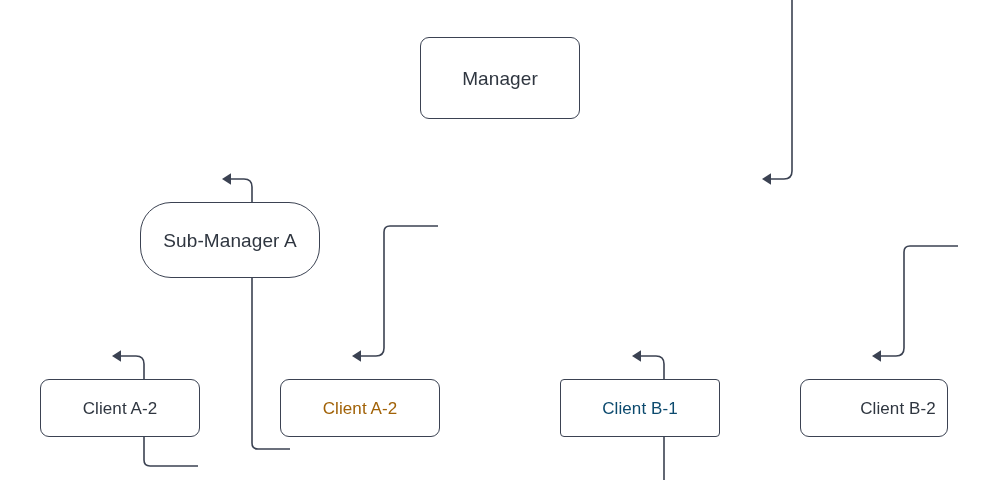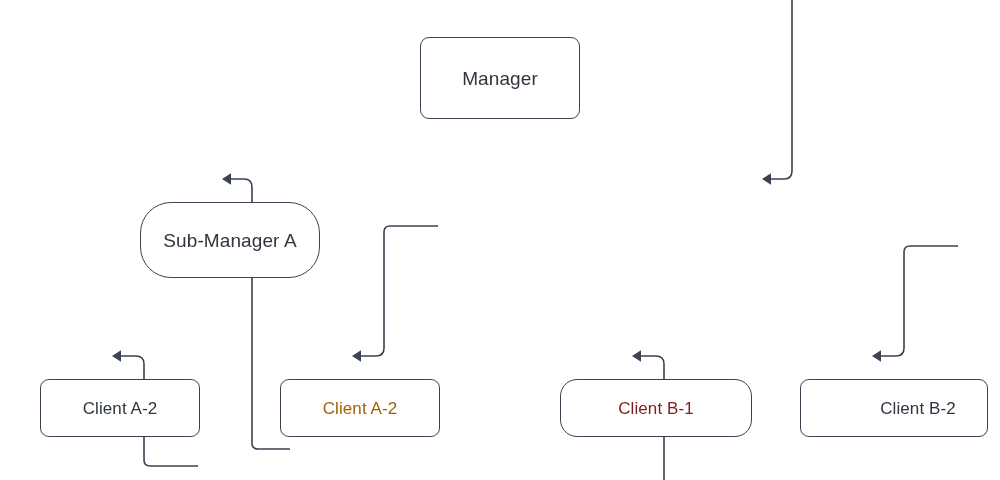--- a/index.html
+++ b/index.html
@@ -82,21 +82,21 @@
 
 
   <div class="node n-leaf" style="left: 40px; top: 379px; width: 160px; height: 58px; border-color: rgb(59, 66, 82); background: rgb(255, 255, 255); color: rgb(47, 54, 64); border-radius: 9px;">
     <span class="node-label">Client A-2</span>
   </div>
 
   <div class="node n-leaf" style="left: 280px; top: 379px; width: 160px; height: 58px; border-color: rgb(59, 66, 82); background: rgb(255, 255, 255); color: #a16207; border-radius: 9px;">
     <span class="node-label">Client A-2</span>
   </div>
 
-  <div class="node n-leaf" style="left: 560px; top: 379px; width: 192px; height: 58px; border-color: rgb(59, 66, 82); background: rgb(255, 255, 255); color: #7f1d1d; border-radius: 17px;">
+  <div class="node n-leaf" style="left: 560px; top: 379px; width: 160px; height: 58px; border-color: rgb(59, 66, 82); background: rgb(255, 255, 255); color: #0c4a6e; border-radius: 4px;">
     <span class="node-label">Client B-1</span>
   </div>
 
-  <div class="node n-leaf" style="left: 800px; top: 379px; width: 188px; height: 58px; border-color: rgb(59, 66, 82); background: rgb(255, 255, 255); color: rgb(47, 54, 64); border-radius: 9px; padding-left: 48px;">
+  <div class="node n-leaf" style="left: 800px; top: 379px; width: 148px; height: 58px; border-color: rgb(59, 66, 82); background: rgb(255, 255, 255); color: rgb(47, 54, 64); border-radius: 9px; padding-left: 48px;">
     <span class="node-label">Client B-2</span>
   </div>
 
 </div>
 
 </body></html>

